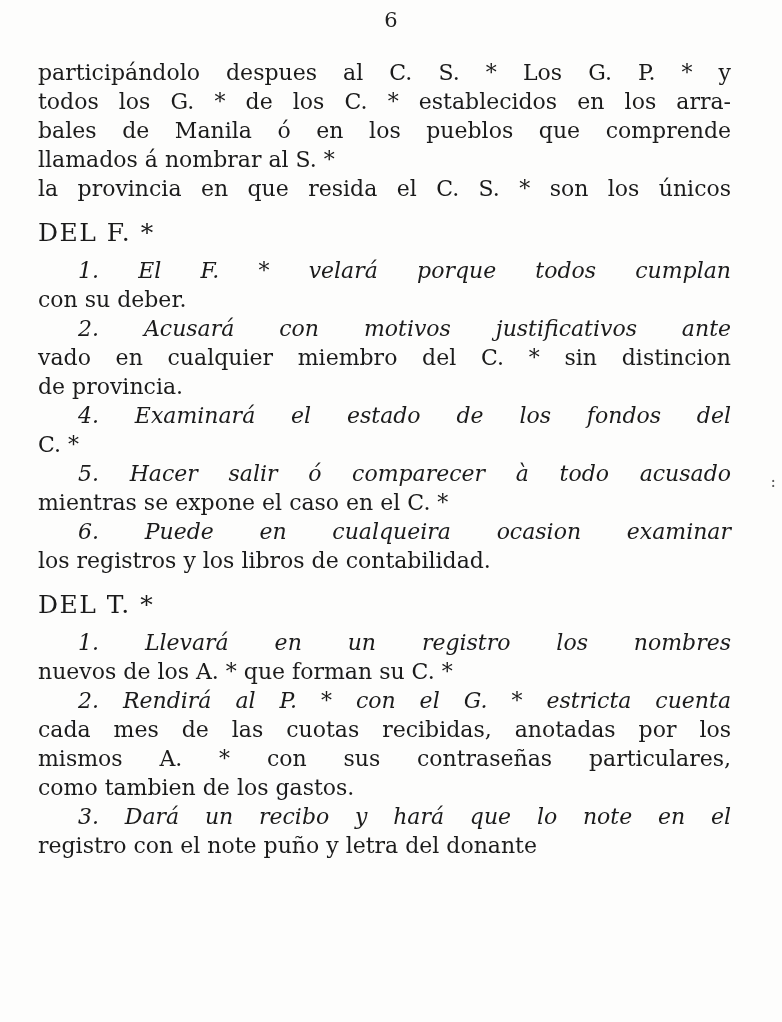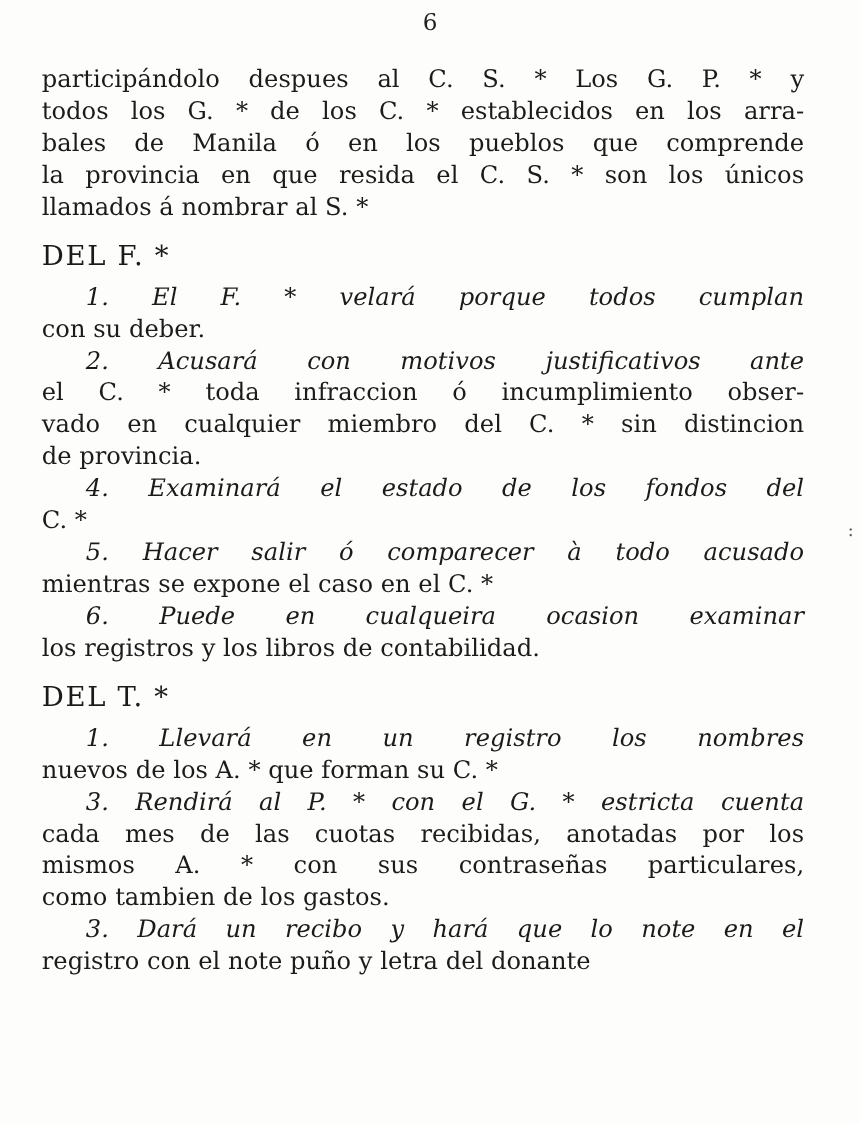--- a/index.html
+++ b/index.html
@@ -62,31 +62,30 @@
 </head>
 <body>
 
 <div class="page">
   <div class="page-number">6</div>
   <div class="body-text" id="page-body">
       <div class="para">
         <div class="line just">participándolo despues al C. S. *  Los G. P. * y</div>
         <div class="line just">todos los G. * de los C. * establecidos en los arra-</div>
         <div class="line just">bales de Manila ó en los pueblos que comprende</div>
+        <div class="line">llamados á nombrar al S. *</div>
         <div class="line just">la provincia en que resida el C. S. * son los únicos</div>
-        <div class="line">llamados á nombrar al S. *</div>
       </div>
       <div class="heading">DEL F.  *</div>
       <div class="para">
         <div class="line just indent">1.  El F. *  velará porque todos cumplan</div>
         <div class="line">con su deber.</div>
       </div>
       <div class="para">
         <div class="line just indent">2.  Acusará con motivos justificativos ante</div>
-        <div class="line just">el C. * toda infraccion ó incumplimiento obser-</div>
         <div class="line just">vado en cualquier miembro del C. * sin distincion</div>
         <div class="line">de provincia.</div>
       </div>
       <div class="para">
         <div class="line just indent">4.  Examinará el estado de los fondos del</div>
         <div class="line">C. *</div>
       </div>
       <div class="para">
         <div class="line just indent">5.  Hacer salir ó comparecer à todo acusado</div>
         <div class="line">mientras se expone el caso en el C. *</div>
@@ -94,21 +93,21 @@
       <div class="para">
         <div class="line just indent">6.  Puede en cualqueira ocasion examinar</div>
         <div class="line">los registros y los libros de contabilidad.</div>
       </div>
       <div class="heading">DEL T.  *</div>
       <div class="para">
         <div class="line just indent">1.  Llevará en un registro los nombres</div>
         <div class="line">nuevos de los A. * que forman su C. *</div>
       </div>
       <div class="para">
-        <div class="line just indent">3.  Rendirá al P. * con el G. * estricta cuenta</div>
+        <div class="line just indent">2.  Rendirá al P. * con el G. * estricta cuenta</div>
         <div class="line just">cada mes de las cuotas recibidas, anotadas por los</div>
         <div class="line just">mismos A. *  con sus contraseñas particulares,</div>
         <div class="line">como tambien de los gastos.</div>
       </div>
       <div class="para">
         <div class="line just indent">3.  Dará un recibo y hará que lo note en el</div>
         <div class="line">registro con el note puño y letra del donante</div>
       </div>
     </div>
   <div class="artifact">:</div>

